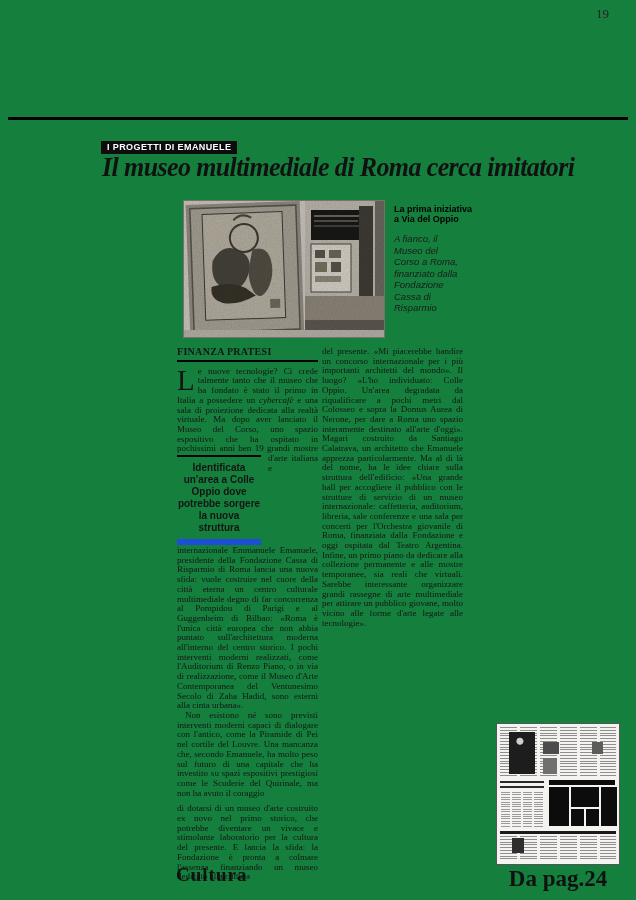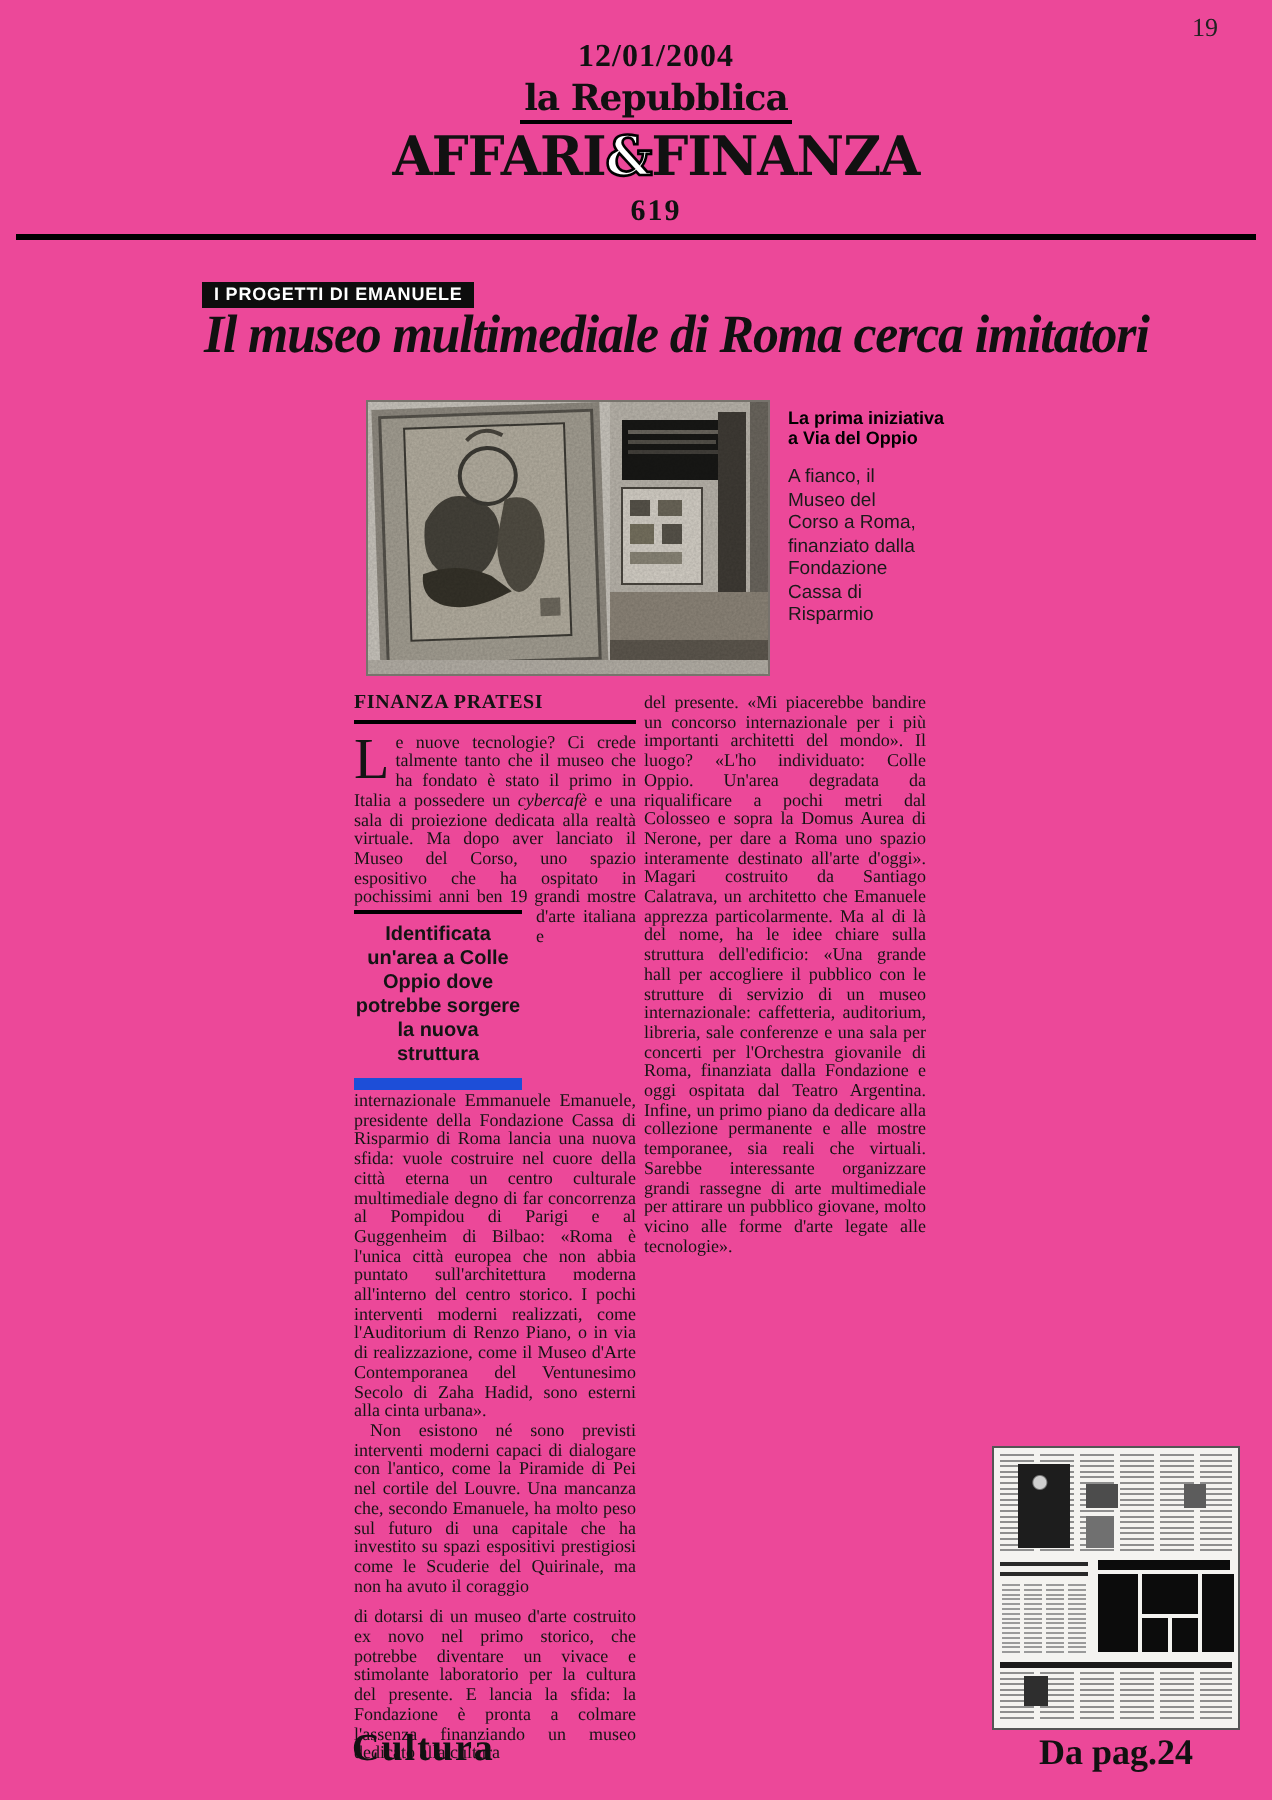--- a/index.html
+++ b/index.html
@@ -1,16 +1,16 @@
 <!DOCTYPE html>
 <html lang="it"><head>
 <meta charset="utf-8">
 <style>
   html,body{margin:0;padding:0;background:#ffffff;}
-  #page{position:relative;width:636px;height:900px;background:#ec4899;color:#111;
+  #page{position:relative;width:636px;height:900px;background:#15803d;color:#111;
         font-family:"Liberation Serif",serif;overflow:hidden;}
 
   .page-num{position:absolute;top:6px;left:596px;font-size:13px;color:#222;}
 
   .masthead{position:absolute;top:20px;left:178px;width:300px;text-align:center;}
   .m-date{font-size:16px;font-weight:bold;letter-spacing:.5px;}
   .m-paper{margin-top:1px;}
   .m-paper-inner{display:inline-block;font-size:18px;font-weight:bold;
                  font-family:"DejaVu Serif",serif;border-bottom:2px solid #000;
                  padding:0 2px 0;letter-spacing:-.5px;}
@@ -27,41 +27,41 @@
   .headline{position:absolute;top:152px;left:102px;margin:0;width:450px;
             font-family:"Liberation Serif",serif;font-style:italic;font-weight:bold;
             font-size:27px;letter-spacing:-.6px;white-space:nowrap;
             transform:scaleX(.96);transform-origin:left top;}
 
   .photo{position:absolute;top:200px;left:183px;width:202px;height:138px;margin:0;}
 
   .caption{position:absolute;top:204px;left:394px;width:92px;
            font-family:"Liberation Sans",sans-serif;}
   .cap-title{width:82px;font-weight:bold;font-size:9px;line-height:10px;color:#000;}
-  .cap-body{margin-top:9px;width:64px;font-size:9.5px;line-height:11.5px;color:#1a1a1a;}
+  .cap-body{margin-top:9px;width:64px;font-size:9.5px;line-height:11.5px;color:#1a1a1a;font-style:italic;}
 
   .col{position:absolute;top:347px;width:141px;font-size:9px;line-height:9.7px;
        text-align:justify;hyphens:auto;-webkit-hyphens:auto;color:#141414;}
   .col1{left:177px;}
   .col2{left:322px;}
   .byline{font-weight:bold;font-size:10px;letter-spacing:.3px;border-bottom:2px solid #000;
           padding-bottom:3px;margin-bottom:5px;}
   .para{margin:0;}
   .para.indent{text-indent:8px;}
   .para.gap{margin-top:6px;}
   .dropcap{float:left;font-size:29px;line-height:25px;padding:1px 3px 0 0;}
   .pullquote{float:left;width:84px;margin:1px 7px 1px 0;padding:5px 0;
              border-top:2px solid #000;border-bottom:6px solid #1d4ed8;
              font-family:"Liberation Sans",sans-serif;font-weight:bold;
              font-size:10px;line-height:12px;text-align:center;}
 
   .section-label{position:absolute;top:864px;left:176px;font-weight:bold;font-size:19px;
                  letter-spacing:1px;}
   .from-page{position:absolute;top:866px;left:496px;width:124px;text-align:center;
-             font-weight:bold;font-size:18px;}
+             font-weight:bold;font-size:23px;}
 
   .thumb{position:absolute;top:723px;left:496px;width:124px;height:142px;
          border:1px solid #555;background:#f4f3f0;box-sizing:border-box;}
   .thumb>div{position:absolute;}
   .mini-text{background-image:
      repeating-linear-gradient(to right,transparent 0,transparent 17px,#f4f3f0 17px,#f4f3f0 20px),
      repeating-linear-gradient(to bottom,#8e8e8e 0,#8e8e8e 1px,transparent 1px,transparent 2.8px);}
   .mt-top{left:3px;top:3px;width:116px;height:50px;}
   .mt-bottom{left:3px;top:112px;width:116px;height:24px;}
   .mp-man{left:12px;top:8px;width:26px;height:42px;background:
@@ -85,26 +85,20 @@
   .mini-rule{left:3px;top:107px;width:116px;height:3px;background:#1a1a1a;}
   .mp-small{left:15px;top:114px;width:12px;height:15px;background:#2e2e2e;}
 </style>
 </head>
 <body>
 
 <div id="page">
 
   <div class="page-num">19</div>
 
-  <header class="masthead">
-    <div class="m-date">12/01/2004</div>
-    <div class="m-paper"><span class="m-paper-inner">la Repubblica</span></div>
-    <div class="m-logo"><span>AFFARI</span><span class="amp">&amp;</span><span>FINANZA</span></div>
-    <div class="m-issue">619</div>
-  </header>
 
   <div class="top-rule"></div>
 
   <div class="kicker">I PROGETTI DI EMANUELE</div>
   <h1 class="headline">Il museo multimediale di Roma cerca imitatori</h1>
 
   <figure class="photo">
     <svg width="202" height="138" viewBox="0 0 202 138" xmlns="http://www.w3.org/2000/svg">
       <defs>
         <filter id="grain" x="0" y="0" width="100%" height="100%">

